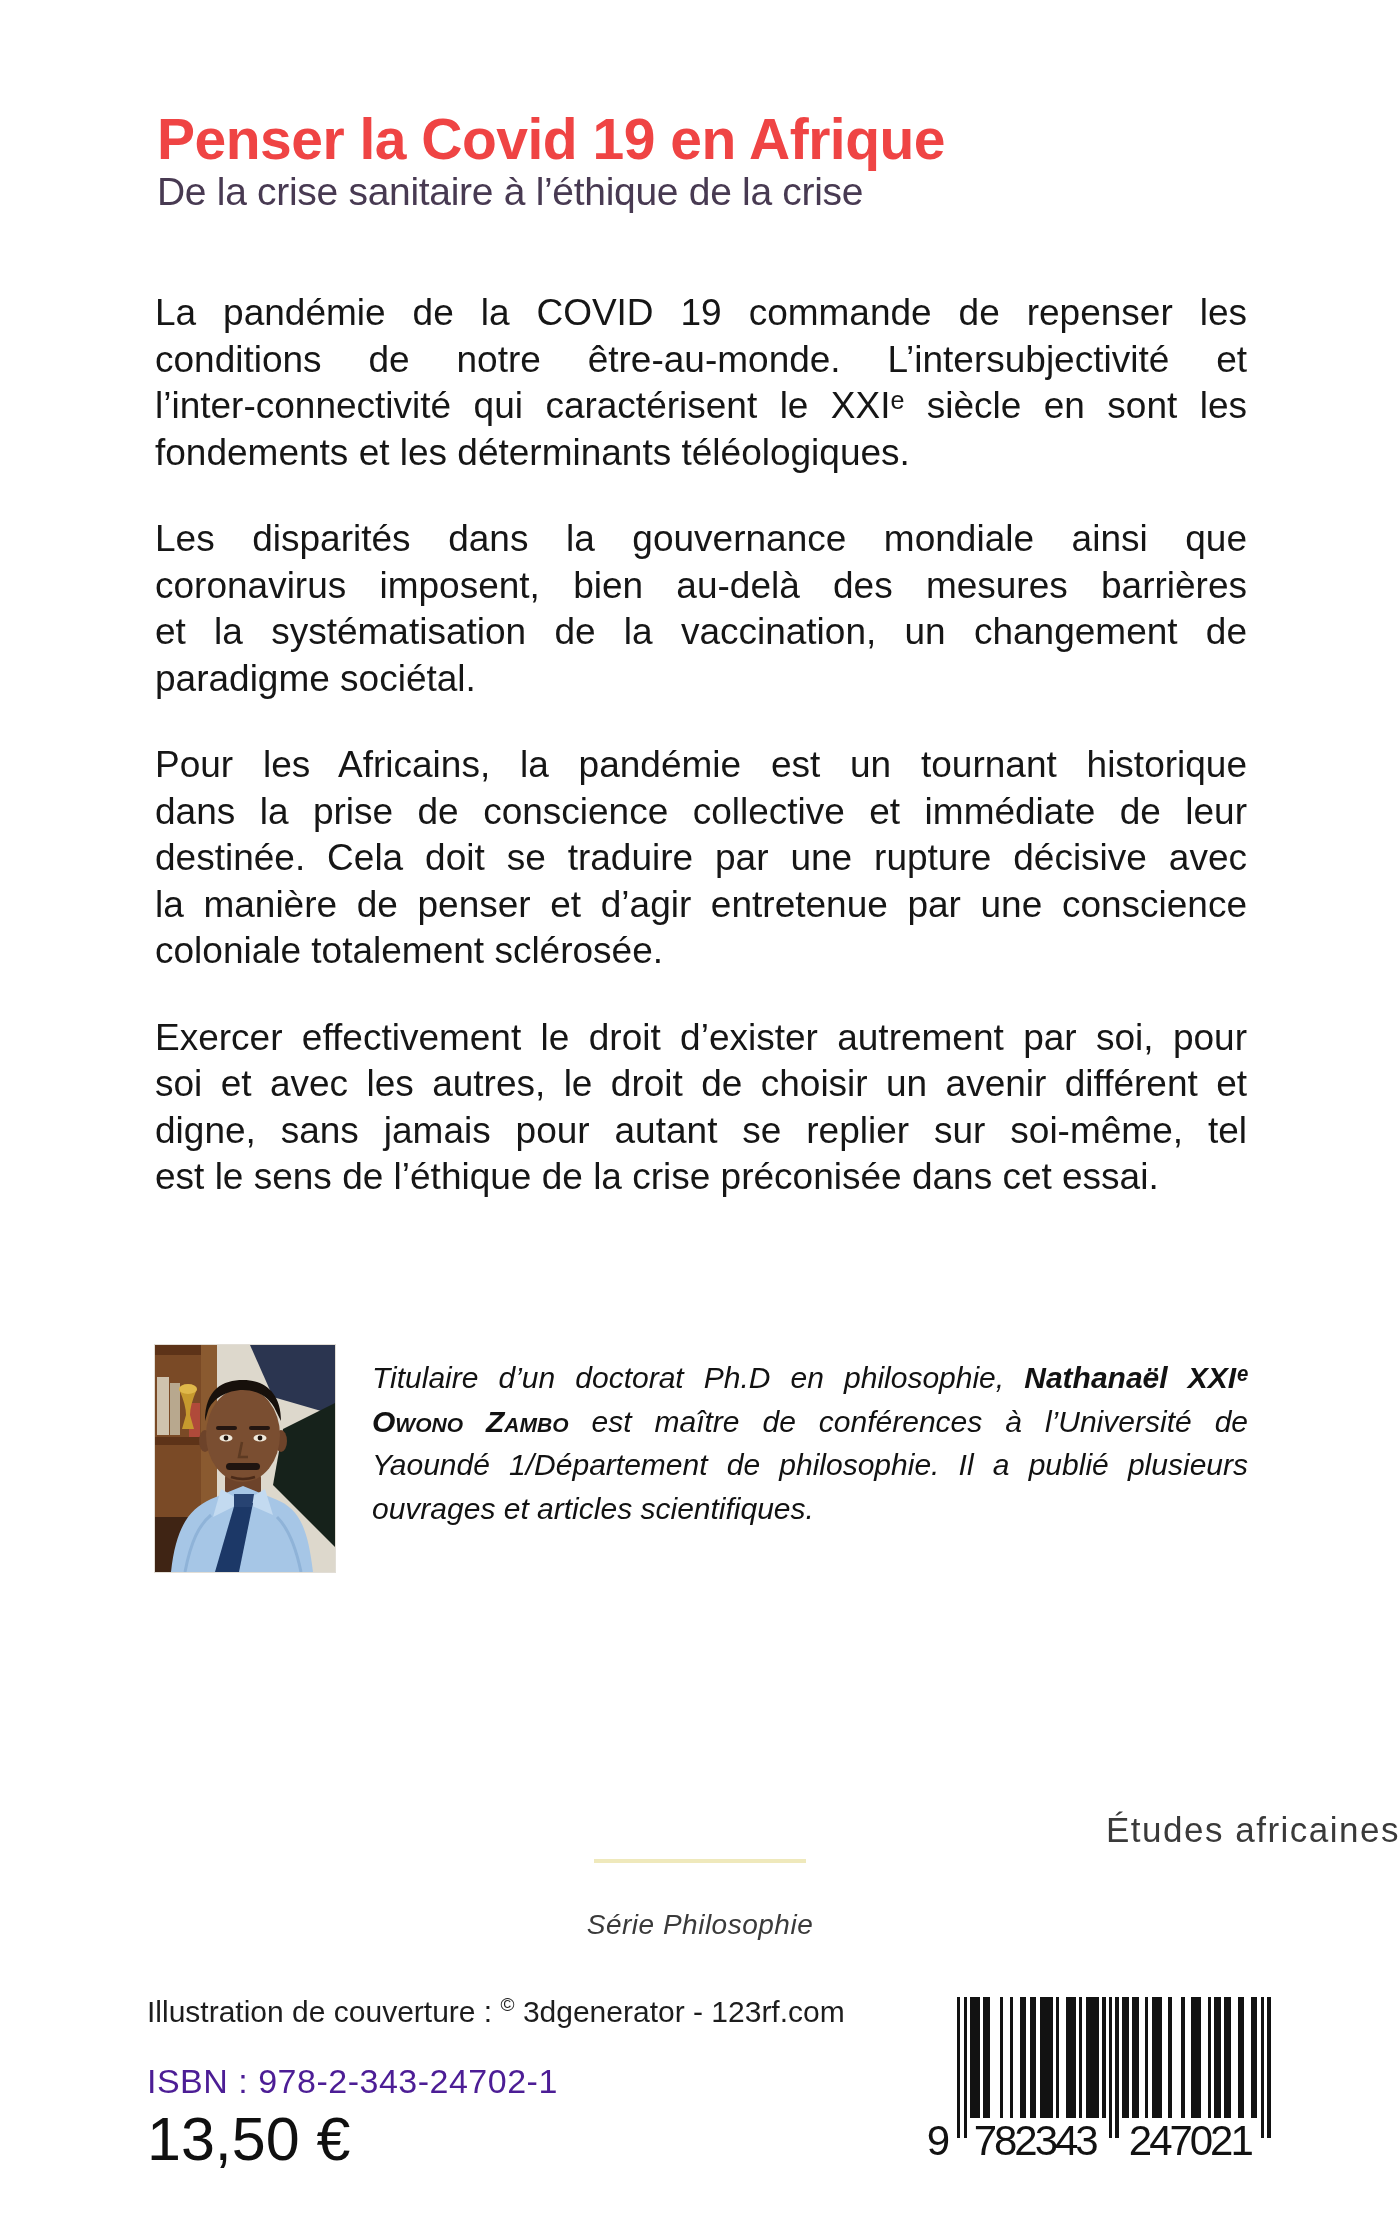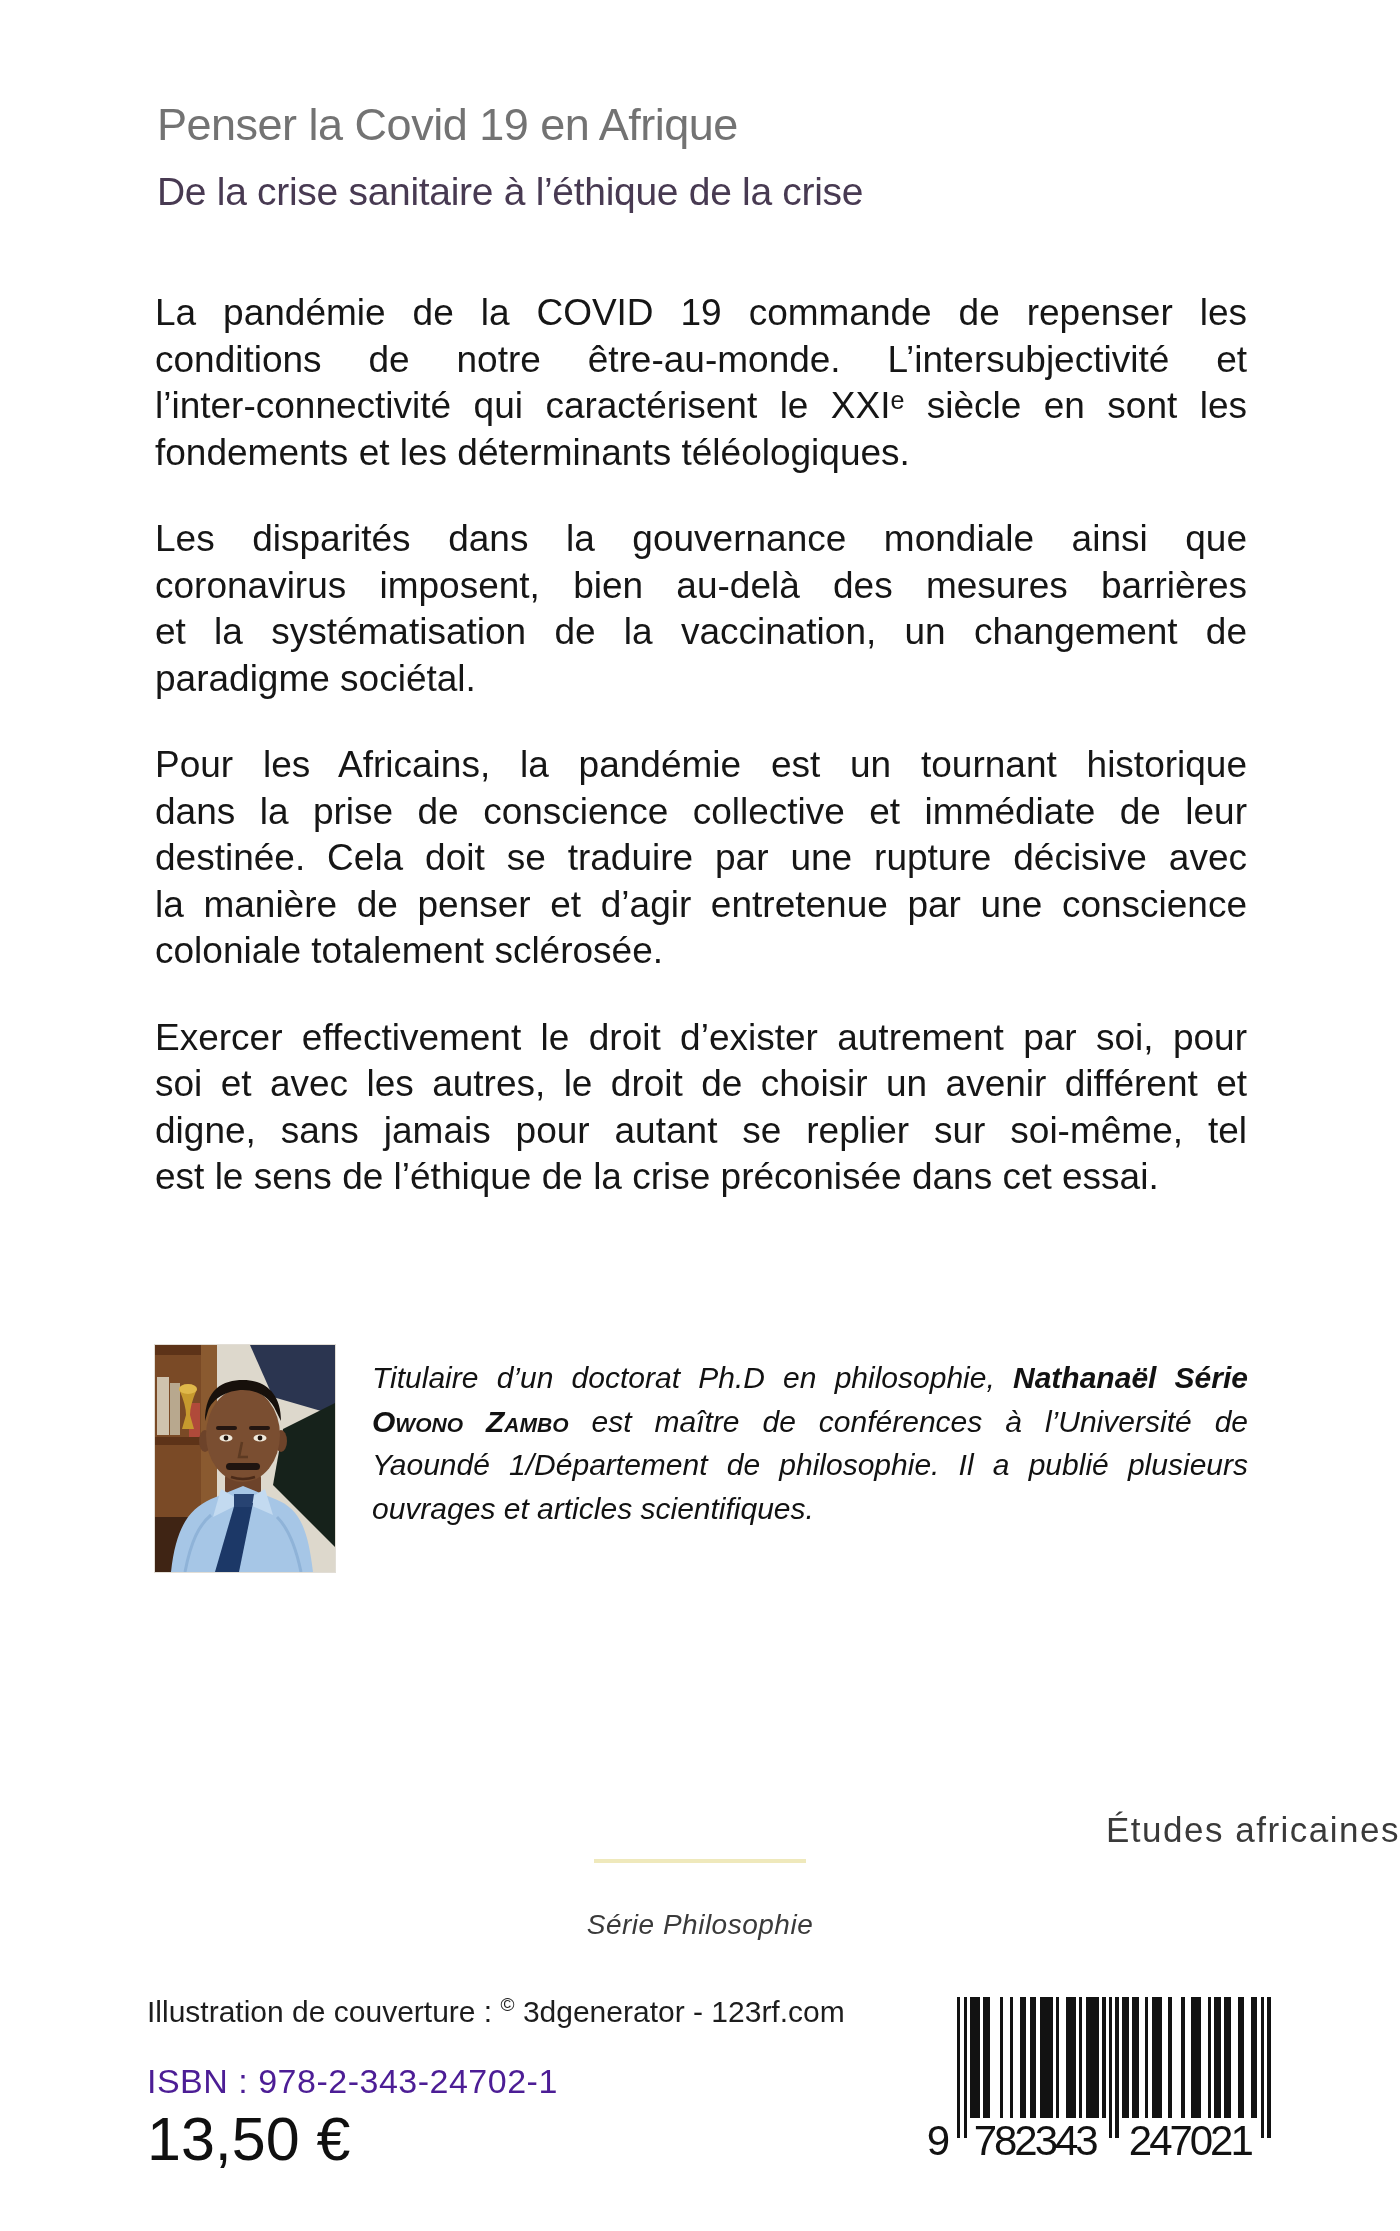--- a/index.html
+++ b/index.html
@@ -6,21 +6,21 @@
   .page{
     position:relative;
     width:1400px;height:2231px;
     background:#ffffff;
     font-family:"Liberation Sans","DejaVu Sans",sans-serif;
     overflow:hidden;
   }
   
   .title{
     position:absolute;left:157px;top:70px;
-    font-size:45px;font-weight:400;color:#737373;
+    font-size:57px;font-weight:700;color:#ef4444;
     letter-spacing:-0.5px;line-height:1.1;
   }
   .subtitle{
     position:absolute;left:157px;top:138px;
     font-size:39px;font-weight:400;color:#483a52;
     letter-spacing:-0.3px;
   }
   
   .body-text{
     position:absolute;left:155px;top:290px;width:1092px;
@@ -153,21 +153,21 @@
 
       <path d="M87,97 L84,112 L93,112" stroke="#5d3a22" stroke-width="2.5" fill="none"></path>
 
       <rect x="71" y="118" width="34" height="7" rx="3.5" fill="#1f1410"></rect>
       <path d="M76,132 Q88,136 100,132" stroke="#4a2a18" stroke-width="2.5" fill="none"></path>
     </svg>
   </div>
 
   <p class="bio">
     <span>Titulaire d’un doctorat Ph.D en philosophie,</span>
-    <span class="bio-name"><span>Nathanaël Série</span> <span class="sc">Owono Zambo</span></span>
+    <span class="bio-name"><span>Nathanaël XXIᵉ</span> <span class="sc">Owono Zambo</span></span>
     <span>est maître de conférences  à l’Université de Yaoundé 1/Département de philosophie. Il a publié plusieurs ouvrages et articles scientifiques.</span>
   </p>
 
   <div class="series">
     <div class="series-collection">Études africaines</div>
     <div class="series-rule" id="series-rule" style="background: rgb(239, 233, 188);"></div>
     <div class="series-name">Série Philosophie</div>
   </div>
 
   <div class="credit">

